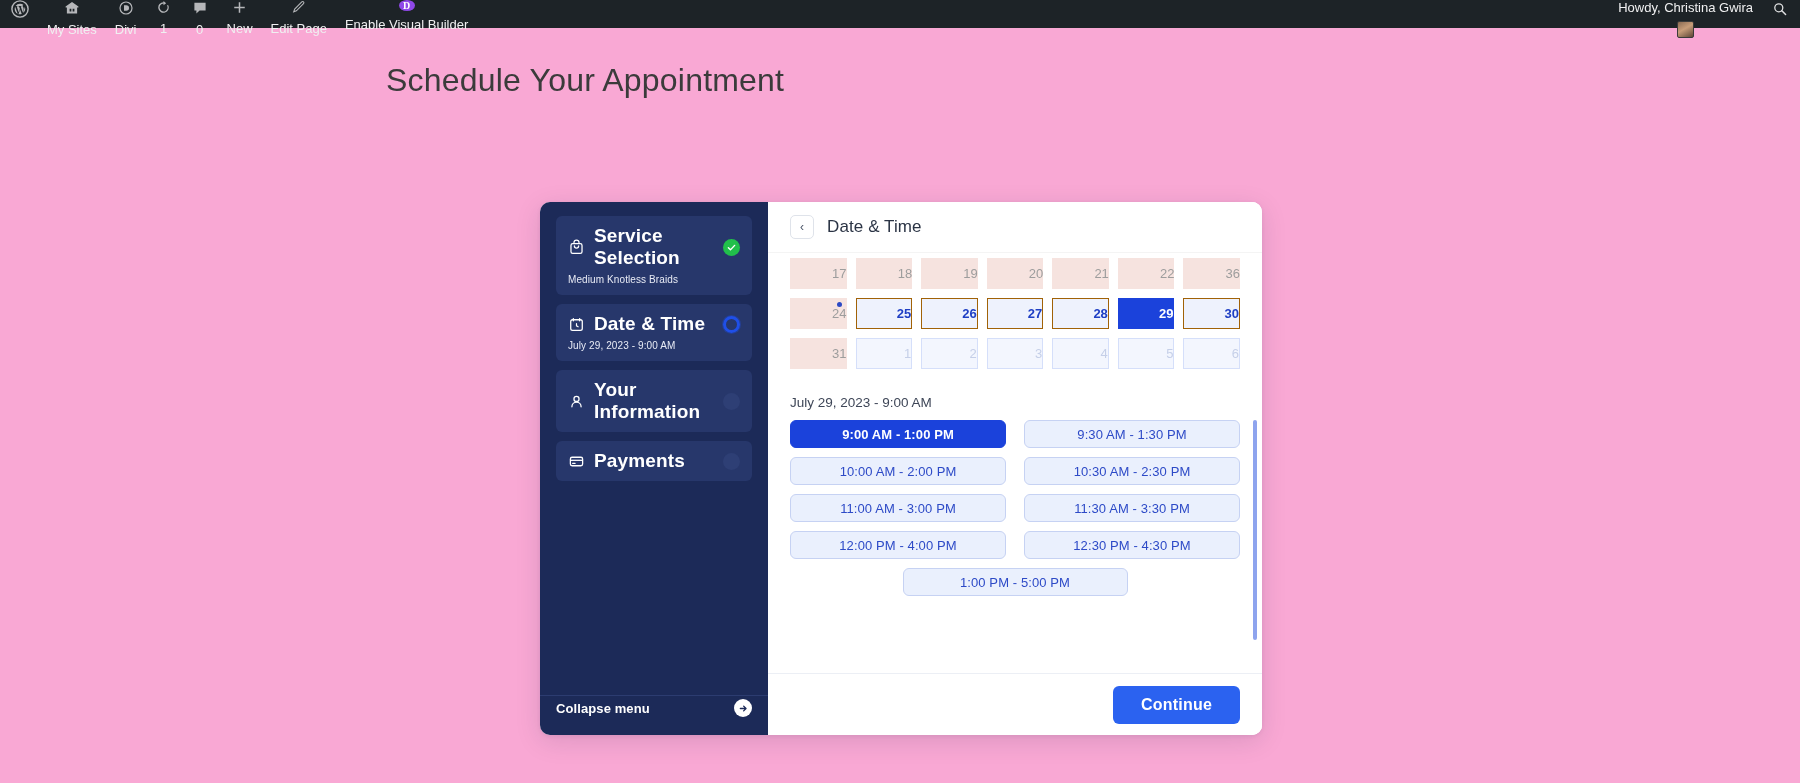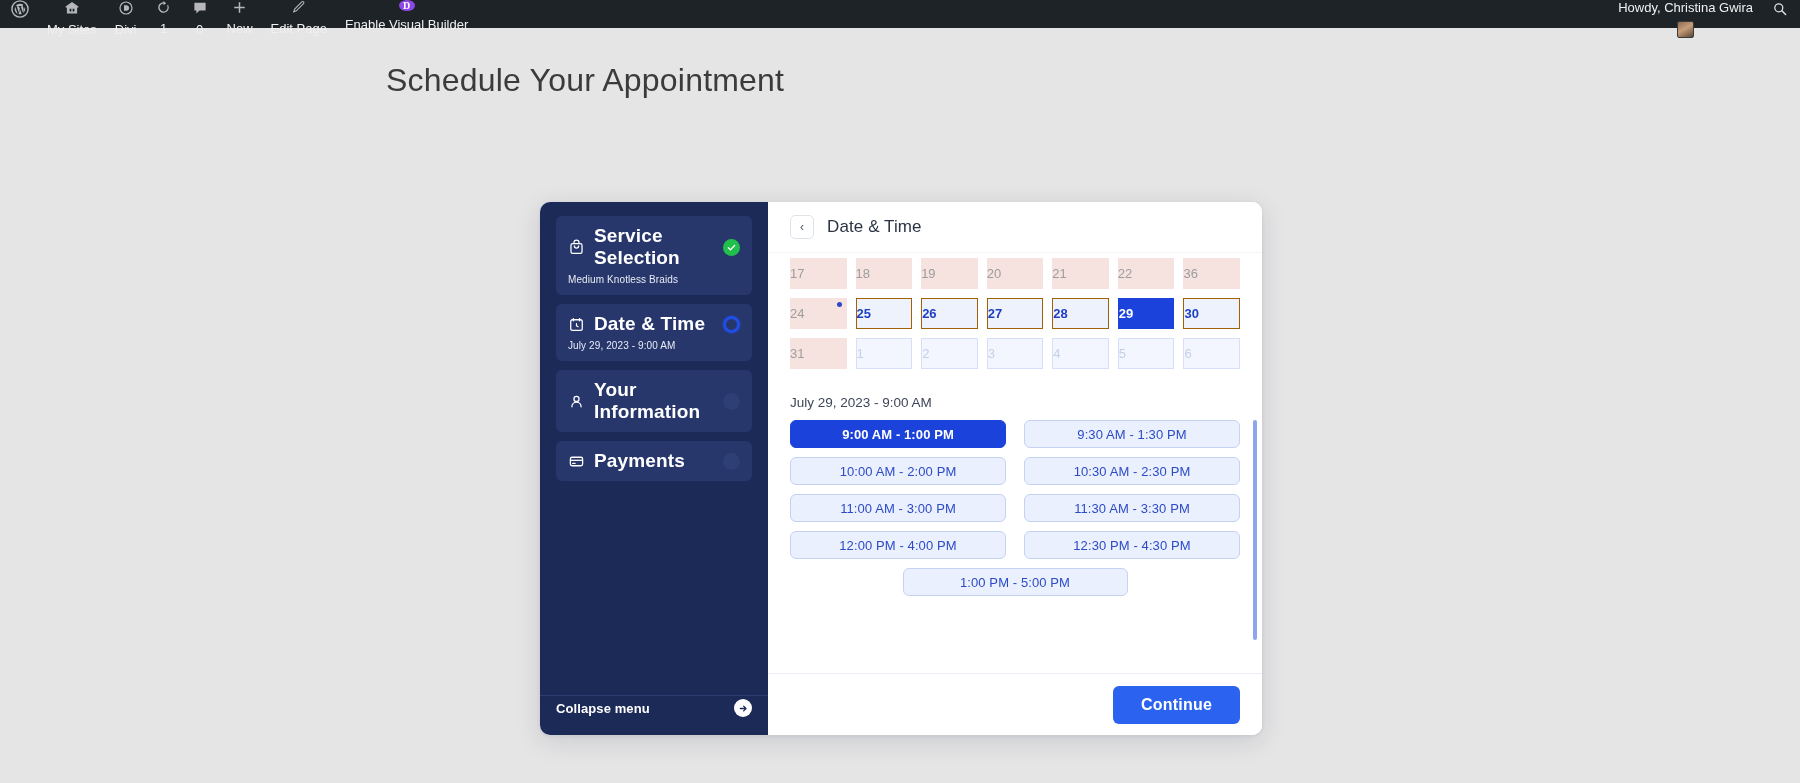--- a/index.html
+++ b/index.html
@@ -60,21 +60,21 @@
     font-weight: bold;
     display: flex; align-items: center; justify-content: center;
     font-family: "Liberation Serif", serif;
   }
 
   
   .page {
     position: relative;
     width: 1800px;
     height: 755px;
-    background: #e5e5e5;
+    background: #f9a8d4;
   }
 
   .page-title {
     position: absolute;
     left: 386px;
     top: 34px;
     font-size: 32px;
     font-weight: 400;
     color: #3b3b3b;
     letter-spacing: .2px;
@@ -231,21 +231,21 @@
     display: grid;
     grid-template-columns: repeat(7, 1fr);
     gap: 9px 9px;
     padding-top: 60px;
   }
   .day {
     height: 31px;
     border-radius: 0;
     display: flex;
     align-items: center;
-    justify-content: flex-start;
+    justify-content: flex-end;
     font-size: 13px;
     font-weight: bold;
     position: relative;
     cursor: pointer;
     user-select: none;
   }
   .day.past {
     background: #f6e3df;
     color: #9d9d9d;
     font-weight: normal;

